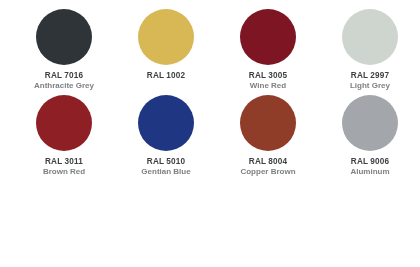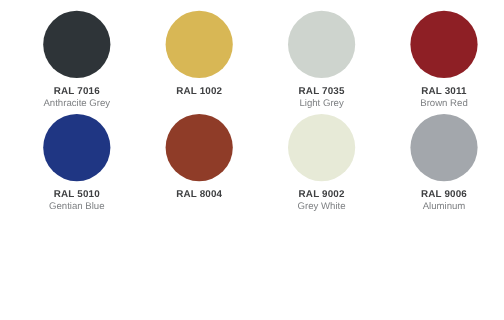--- a/index.html
+++ b/index.html
@@ -43,62 +43,63 @@
     font-size: 8.2px;
     font-weight: bold;
     color: #3f4042;
     letter-spacing: 0.15px;
     line-height: 1.25;
     text-align: center;
     white-space: nowrap;
   }
   .swatch-name {
     font-size: 8px;
-    font-weight: normal;
+    font-weight: bold;
     color: #7e8083;
     line-height: 1.3;
     text-align: center;
     white-space: nowrap;
   }
 </style>
 </head>
 <body>
 
 <div id="swatch-grid">
     <div class="swatch-cell">
       <div class="swatch-circle" style="background: rgb(46, 52, 56);"></div>
       <div class="swatch-code">RAL 7016</div>
       <div class="swatch-name">Anthracite Grey</div>
     </div>
     <div class="swatch-cell">
       <div class="swatch-circle" style="background: rgb(216, 183, 85);"></div>
       <div class="swatch-code">RAL 1002</div>
     </div>
     <div class="swatch-cell">
+      <div class="swatch-circle" style="background: rgb(125, 22, 34);"></div>
+      <div class="swatch-code">RAL 3005</div>
+      <div class="swatch-name">Wine Red</div>
+    </div>
+    <div class="swatch-cell">
       <div class="swatch-circle" style="background: rgb(206, 212, 206);"></div>
-      <div class="swatch-code">RAL 7035</div>
+      <div class="swatch-code">RAL 2997</div>
       <div class="swatch-name">Light Grey</div>
     </div>
     <div class="swatch-cell">
       <div class="swatch-circle" style="background: rgb(142, 31, 37);"></div>
       <div class="swatch-code">RAL 3011</div>
       <div class="swatch-name">Brown Red</div>
     </div>
     <div class="swatch-cell">
       <div class="swatch-circle" style="background: rgb(31, 54, 131);"></div>
       <div class="swatch-code">RAL 5010</div>
       <div class="swatch-name">Gentian Blue</div>
     </div>
     <div class="swatch-cell">
       <div class="swatch-circle" style="background: rgb(143, 60, 40);"></div>
       <div class="swatch-code">RAL 8004</div>
-    </div>
-    <div class="swatch-cell">
-      <div class="swatch-circle" style="background: rgb(231, 234, 215);"></div>
-      <div class="swatch-code">RAL 9002</div>
-      <div class="swatch-name">Grey White</div>
+      <div class="swatch-name">Copper Brown</div>
     </div>
     <div class="swatch-cell">
       <div class="swatch-circle" style="background: rgb(163, 167, 172);"></div>
       <div class="swatch-code">RAL 9006</div>
       <div class="swatch-name">Aluminum</div>
     </div>
   </div>
 
 </body></html>

